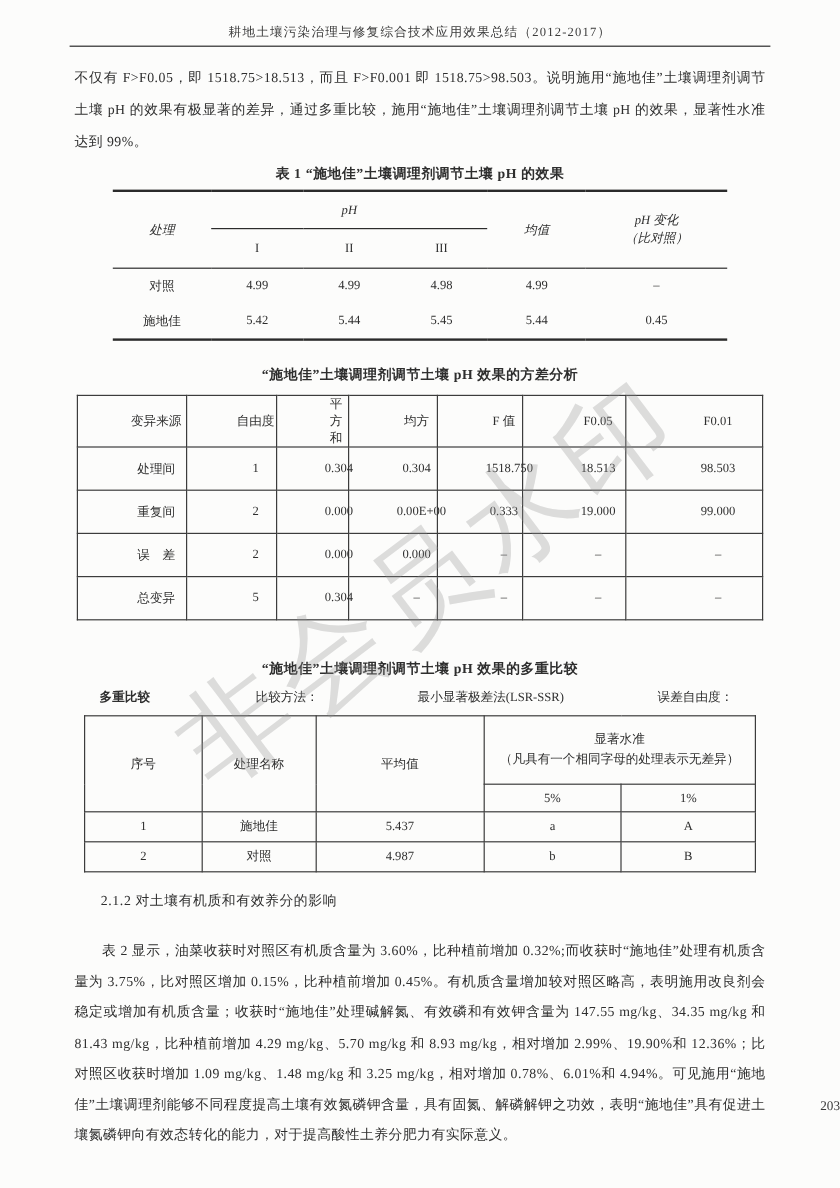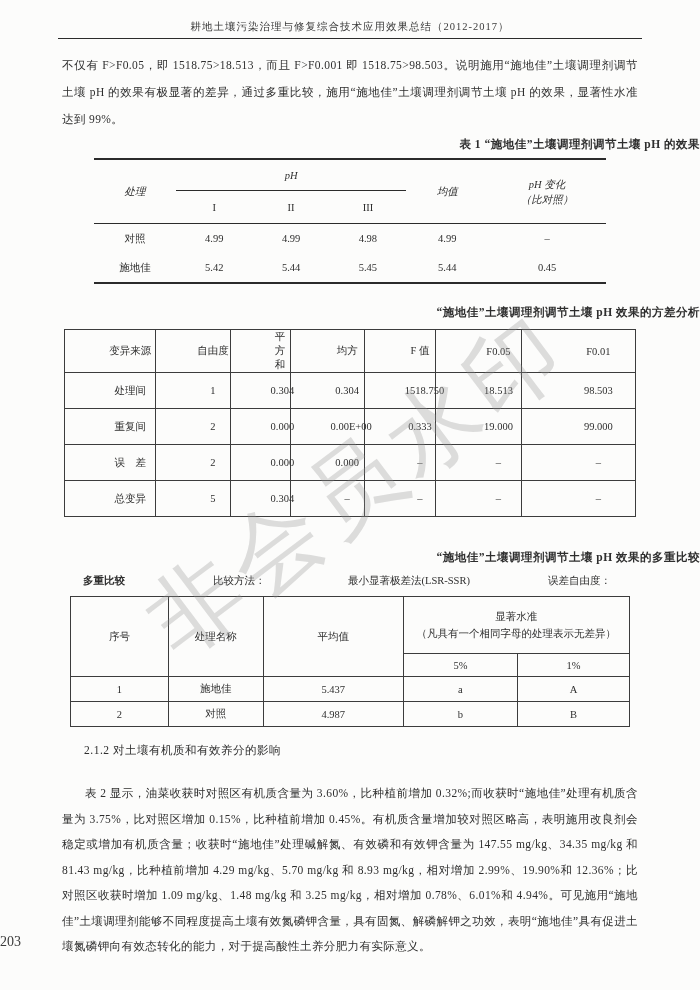--- a/index.html
+++ b/index.html
@@ -36,21 +36,21 @@
   }
   .para.p2{line-height:25.5px;margin-top:23px;}
   .indent{text-indent:2em;}
   .section-heading{
     margin:16px 62px 0 84px;
     font-size:11.5px;
     letter-spacing:0.5px;
   }
   
   .table-title{
-    text-align:right;
+    text-align:center;
     font-weight:bold;
     font-size:11.5px;
     letter-spacing:0.5px;
   }
   .tt1{margin-top:4px;}
   .tt2{margin-top:21px;}
   .tt3{margin-top:33px;}
   
   table{border-collapse:collapse;table-layout:fixed;}
   td{font-size:10.5px;text-align:center;vertical-align:middle;padding:0;}
@@ -94,23 +94,23 @@
     border:1.6px solid #333;
   }
   .t3 td{border:1px solid #3c3c3c;font-size:10.5px;}
   .t3 .hrow td{height:56px;}
   .t3 .subrow td{height:22px;}
   .t3 .drow td{height:24px;}
   .t3 .sig-note{line-height:17px;}
   
   .page-number{
     position:absolute;
-    bottom:10px;left:0;right:0;
-    text-align:left;
-    font-size:14px;
+    bottom:32px;left:0;right:0;
+    text-align:right;
+    font-size:11px;
     color:#3a3a3a;
   }
   
   .watermark{
     position:absolute;
     left:97px;top:423px;
     width:520px;
     text-align:center;
     font-size:92px;
     letter-spacing:7px;

